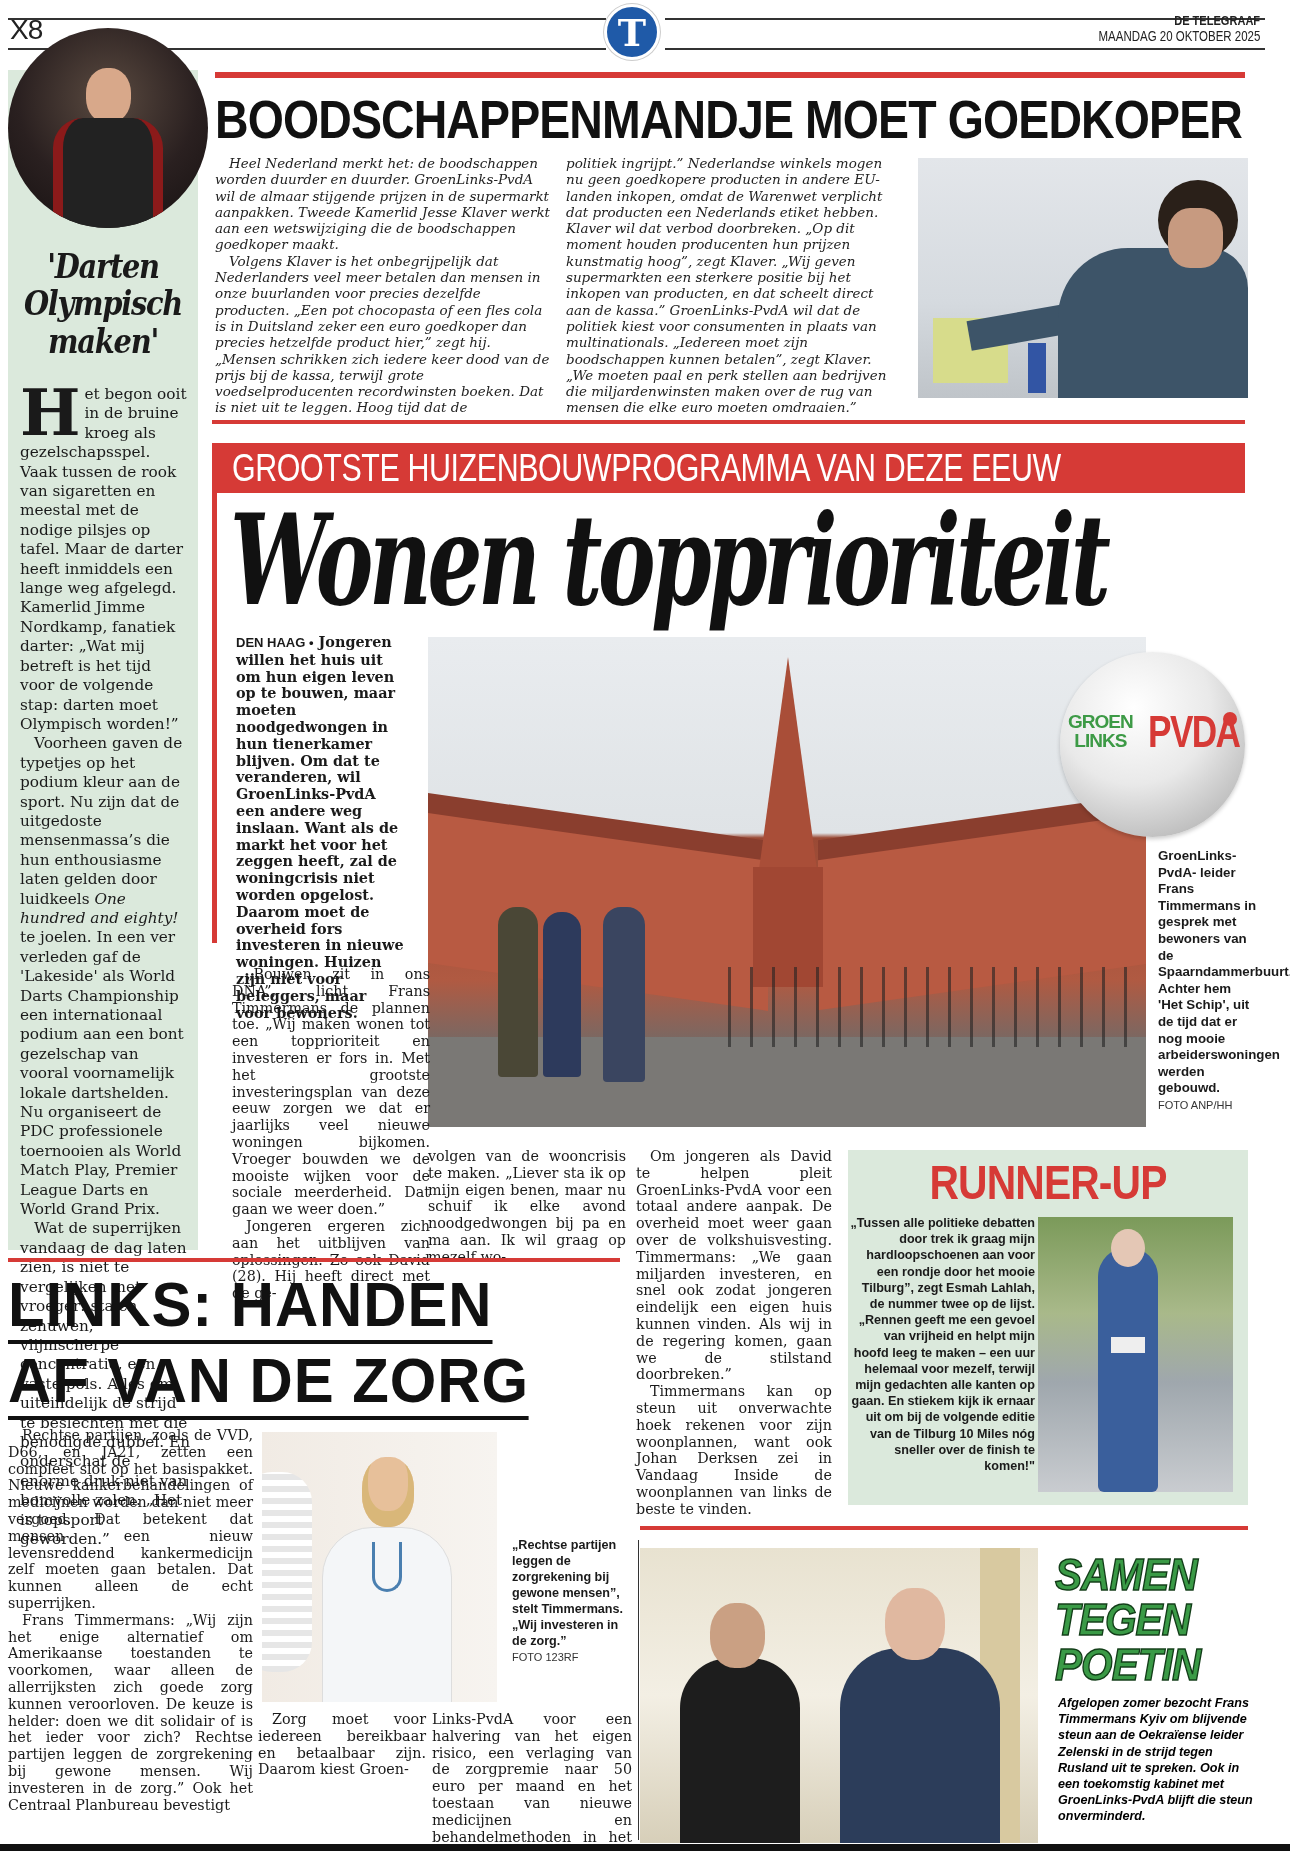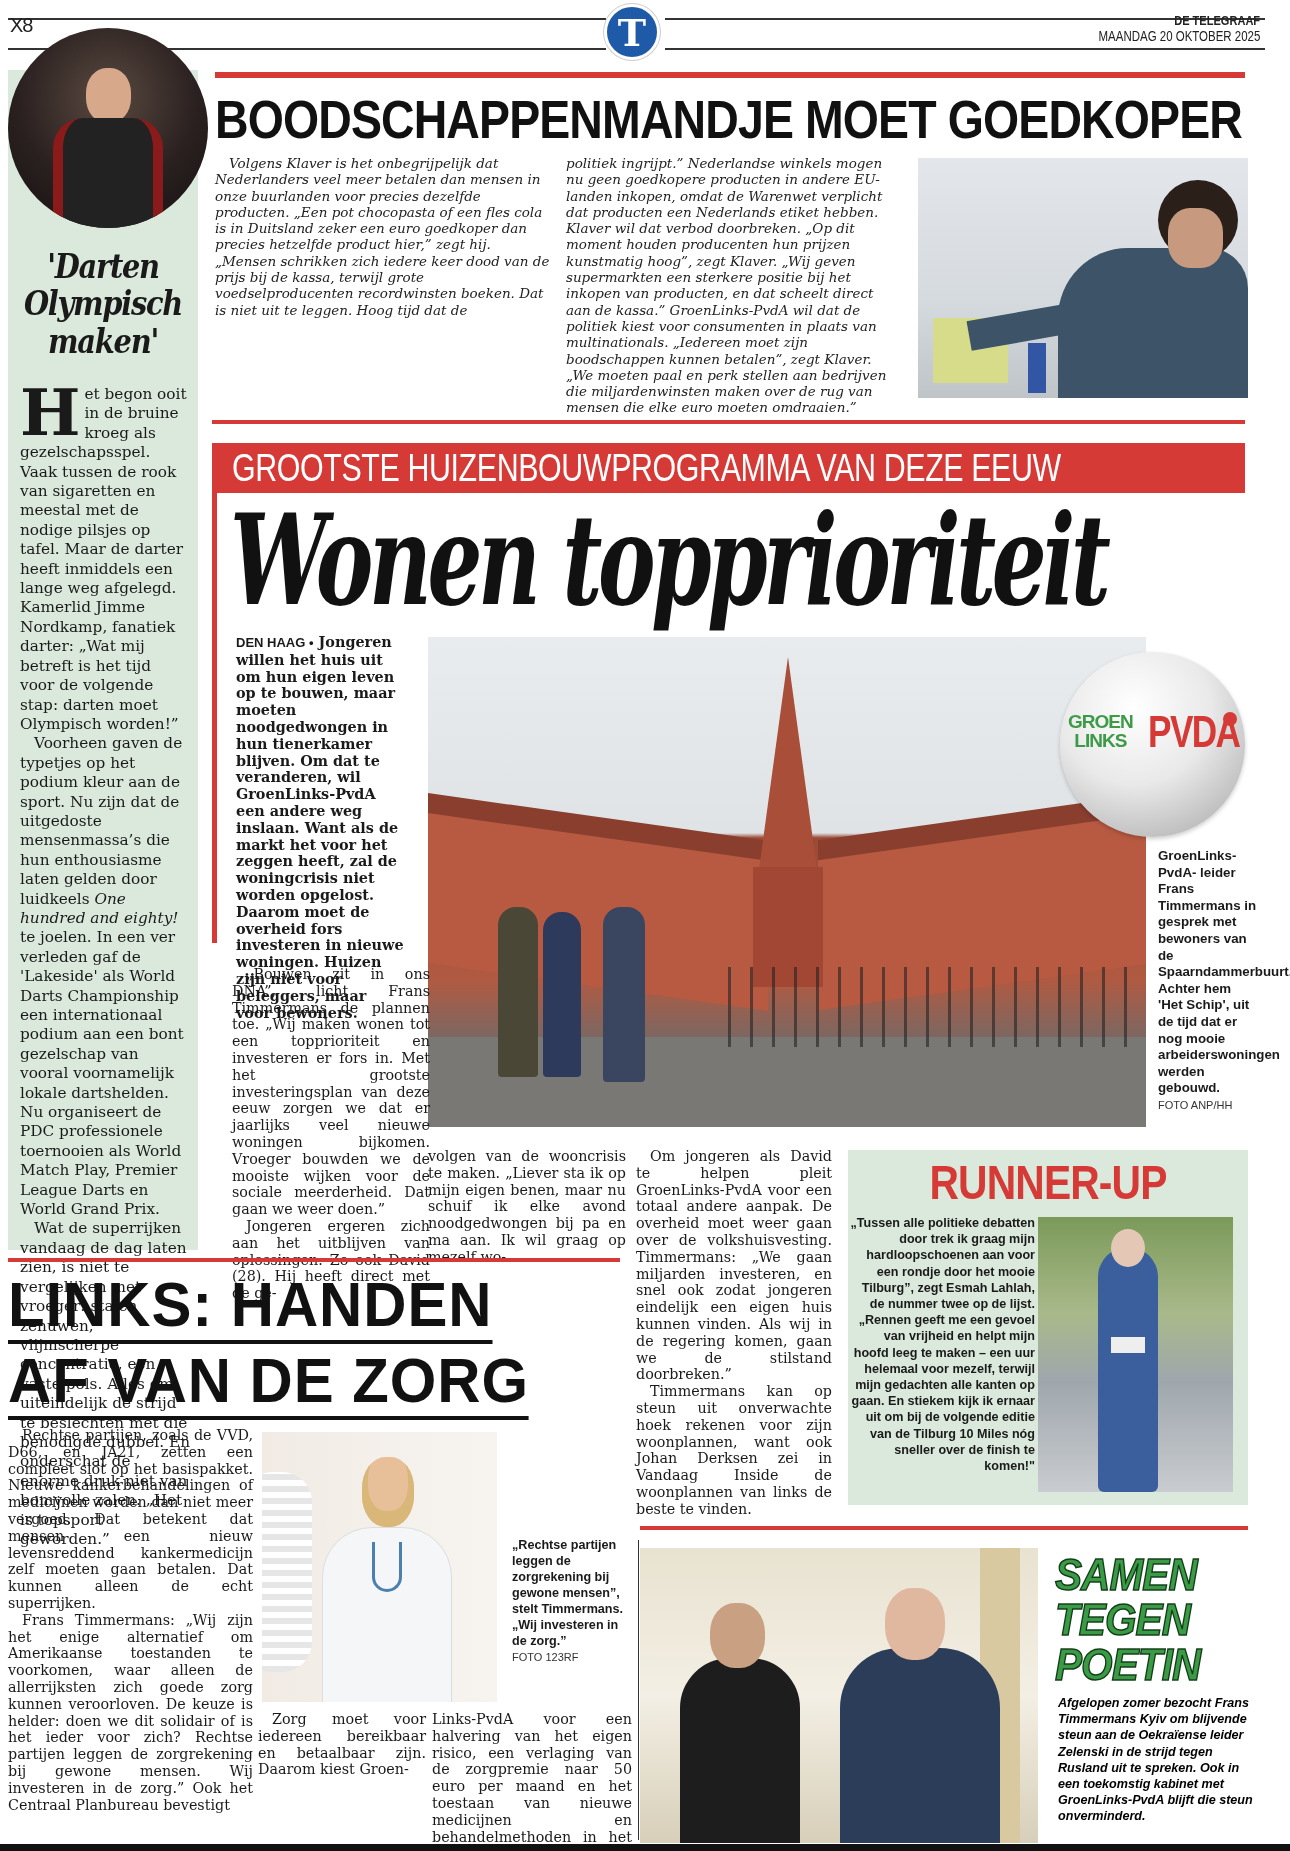--- a/index.html
+++ b/index.html
@@ -2,21 +2,21 @@
 <html><head>
 <meta charset="utf-8">
 <style>
   * { box-sizing: border-box; margin: 0; padding: 0; }
   body { width: 1290px; height: 1851px; background: #fff; position: relative; overflow: hidden; font-family: "DejaVu Serif", serif; color: #1a1a1a; }
   .abs { position: absolute; }
   .rule { position: absolute; height: 2px; background: #333; }
   .redbar { position: absolute; background: #d63a36; }
 
   
-  .page-no { left: 10px; top: 14px; font-family: "Liberation Sans", sans-serif; font-size: 20px; letter-spacing: -1px; color: #222; }
+  .page-no { left: 10px; top: 14px; font-family: "Liberation Sans", sans-serif; font-size: 28px; letter-spacing: -1px; color: #222; }
   .paper-name { right: 30px; top: 13px; font-family: "Liberation Sans", sans-serif; font-size: 13px; font-weight: bold; text-align: right; color: #222; transform: scaleX(0.85); transform-origin: right; }
   .paper-date { right: 30px; top: 28px; font-family: "Liberation Sans", sans-serif; font-size: 14px; text-align: right; color: #222; transform: scaleX(0.82); transform-origin: right; }
   .logo { left: 604px; top: 4px; width: 56px; height: 56px; border-radius: 50%; background: #1f5aa8; border: 3px solid #fff; box-shadow: 0 0 0 1px #ccc; display: flex; align-items: center; justify-content: center; color: #fff; font-family: "DejaVu Serif", serif; font-size: 38px; font-weight: bold; }
 
   
   .sidebar { left: 8px; top: 70px; width: 190px; height: 1180px; background: #dbe9dc; }
   .avatar { left: 8px; top: 28px; width: 200px; height: 200px; border-radius: 50%; overflow: hidden; background: radial-gradient(circle at 50% 35%, #5a4a40 0%, #2a2020 55%, #151010 100%); }
   .avatar .shirt { position: absolute; left: 45px; top: 90px; width: 110px; height: 120px; background: #222; border-radius: 30px 30px 0 0; border-left: 10px solid #8b1a1a; border-right: 10px solid #8b1a1a; }
   .avatar .head { position: absolute; left: 78px; top: 40px; width: 45px; height: 55px; background: #d8a88a; border-radius: 45%; }
   .side-title { left: 8px; top: 248px; width: 190px; text-align: center; font-family: "DejaVu Serif", serif; font-style: italic; font-weight: bold; font-size: 34px; line-height: 1.1; letter-spacing: -1.5px; transform: scaleX(0.85); }
@@ -129,20 +129,21 @@
 </div>
 <div class="abs side-body">
   <p class="first"><span class="dropcap">H</span><span>et begon ooit in de bruine kroeg als gezelschapsspel. Vaak tussen de rook van sigaretten en meestal met de nodige pilsjes op tafel. Maar de darter heeft inmiddels een lange weg afgelegd. Kamerlid Jimme Nordkamp, fanatiek darter: „Wat mij betreft is het tijd voor de volgende stap: darten moet Olympisch worden!”</span></p>
   <p><span>Voorheen gaven de typetjes op het podium kleur aan de sport. Nu zijn dat de uitgedoste mensenmassa’s die hun enthousiasme laten gelden door luidkeels</span> <em>One hundred and eighty!</em> <span>te joelen. In een ver verleden gaf de 'Lakeside' als World Darts Championship een internationaal podium aan een bont gezelschap van vooral voornamelijk lokale dartshelden. Nu organiseert de PDC professionele toernooien als World Match Play, Premier League Darts en World Grand Prix.</span></p>
   <p>Wat de superrijken vandaag de dag laten zien, is niet te vergelijken met vroeger: stalen zenuwen, vlijmscherpe concentratie, een vaste pols. Alles om uiteindelijk de strijd te beslechten met die benodigde dubbel. En onderschat de enorme druk niet van bomvolle zalen. „Het is topsport geworden.”</p>
 </div>
 
 <div class="redbar" style="left:215px;top:72px;width:1030px;height:6px;"></div>
 <div class="abs a1-head">BOODSCHAPPENMANDJE MOET GOEDKOPER</div>
 <div class="abs a1-col" style="left:215px;">
+  <p>Heel Nederland merkt het: de boodschappen worden duurder en duurder. GroenLinks-PvdA wil de almaar stijgende prijzen in de supermarkt aanpakken. Tweede Kamerlid Jesse Klaver werkt aan een wetswijziging die de boodschappen goedkoper maakt.</p>
   <p>Volgens Klaver is het onbegrijpelijk dat Nederlanders veel meer betalen dan mensen in onze buurlanden voor precies dezelfde producten. „Een pot chocopasta of een fles cola is in Duitsland zeker een euro goedkoper dan precies hetzelfde product hier,” zegt hij. „Mensen schrikken zich iedere keer dood van de prijs bij de kassa, terwijl grote voedselproducenten recordwinsten boeken. Dat is niet uit te leggen. Hoog tijd dat de</p>
 </div>
 <div class="abs a1-col" style="left:566px;">
   <p class="cont">politiek ingrijpt.” Nederlandse winkels mogen nu geen goedkopere producten in andere EU-landen inkopen, omdat de Warenwet verplicht dat producten een Nederlands etiket hebben. Klaver wil dat verbod doorbreken. „Op dit moment houden producenten hun prijzen kunstmatig hoog”, zegt Klaver. „Wij geven supermarkten een sterkere positie bij het inkopen van producten, en dat scheelt direct aan de kassa.” GroenLinks-PvdA wil dat de politiek kiest voor consumenten in plaats van multinationals. „Iedereen moet zijn boodschappen kunnen betalen”, zegt Klaver. „We moeten paal en perk stellen aan bedrijven die miljardenwinsten maken over de rug van mensen die elke euro moeten omdraaien.”</p>
 </div>
 <div class="abs photo-klaver">
   <div class="box"></div>
     <div class="bottle"></div>
     <div class="arm"></div>
     <div class="suit"></div>

